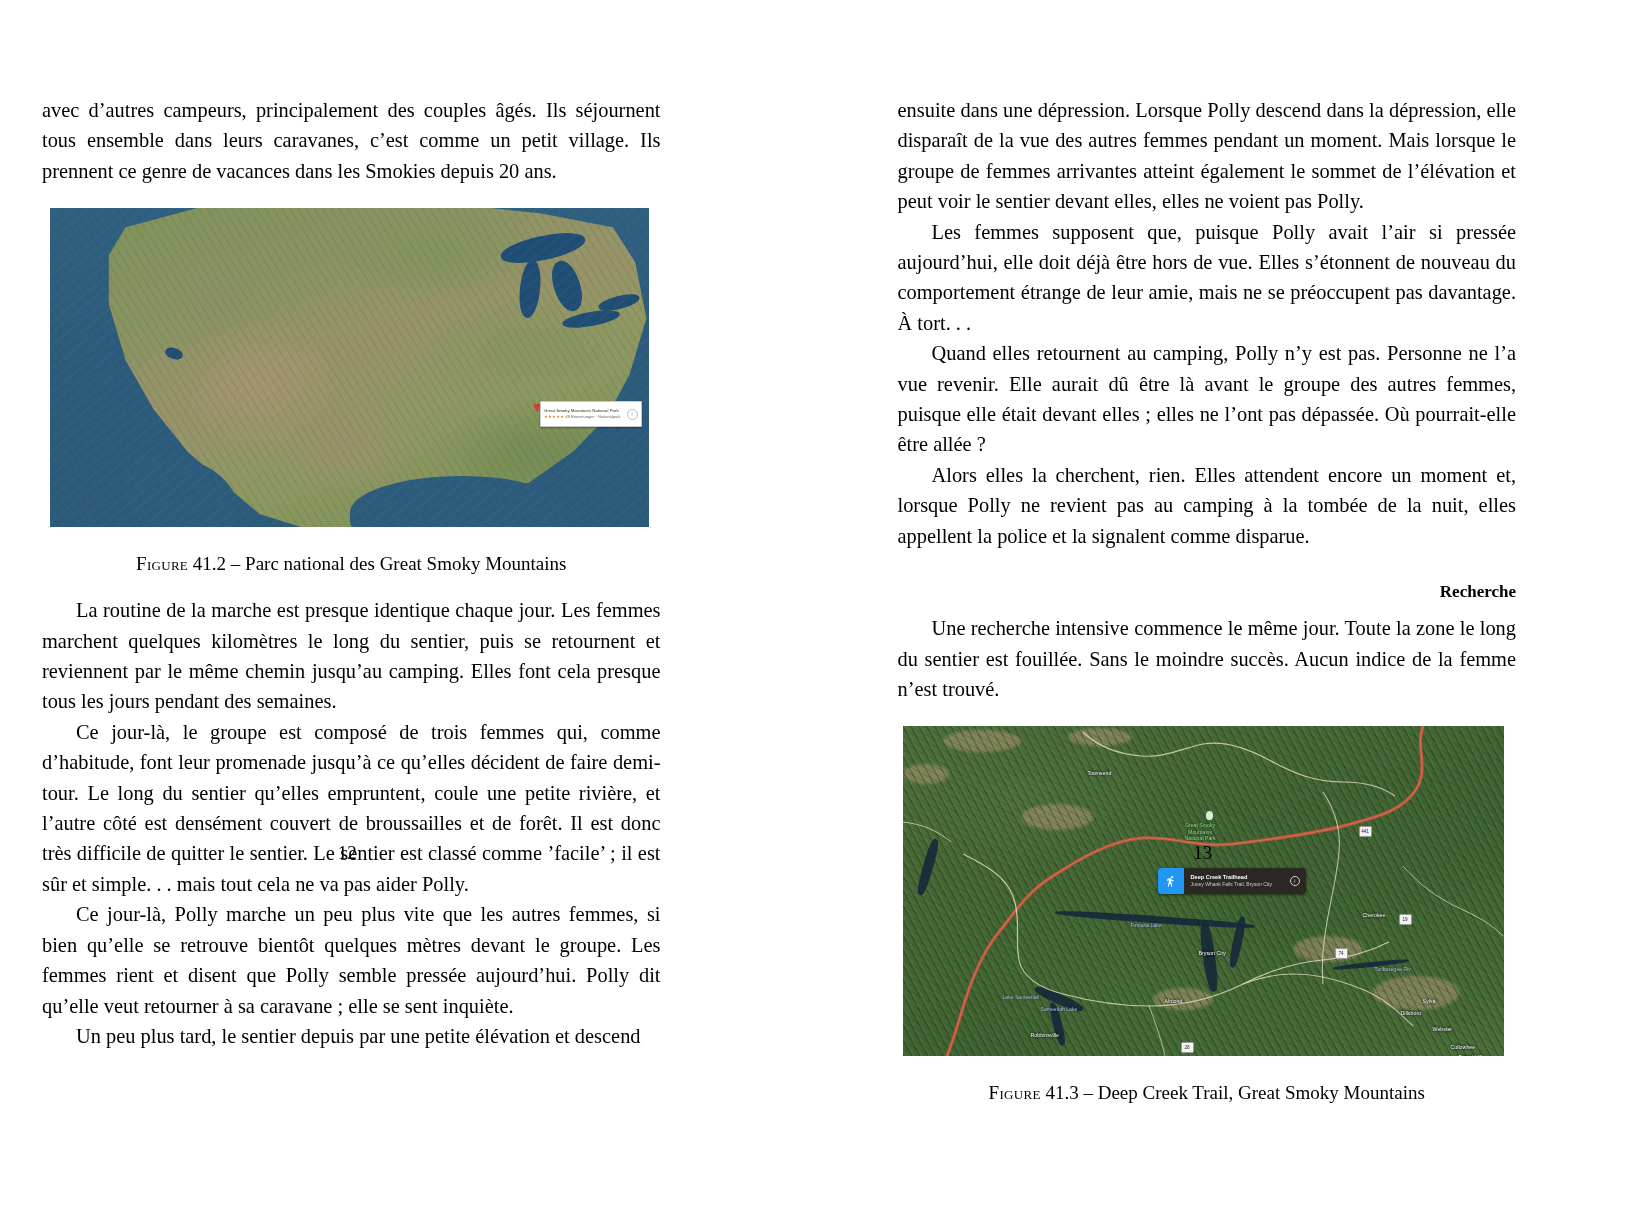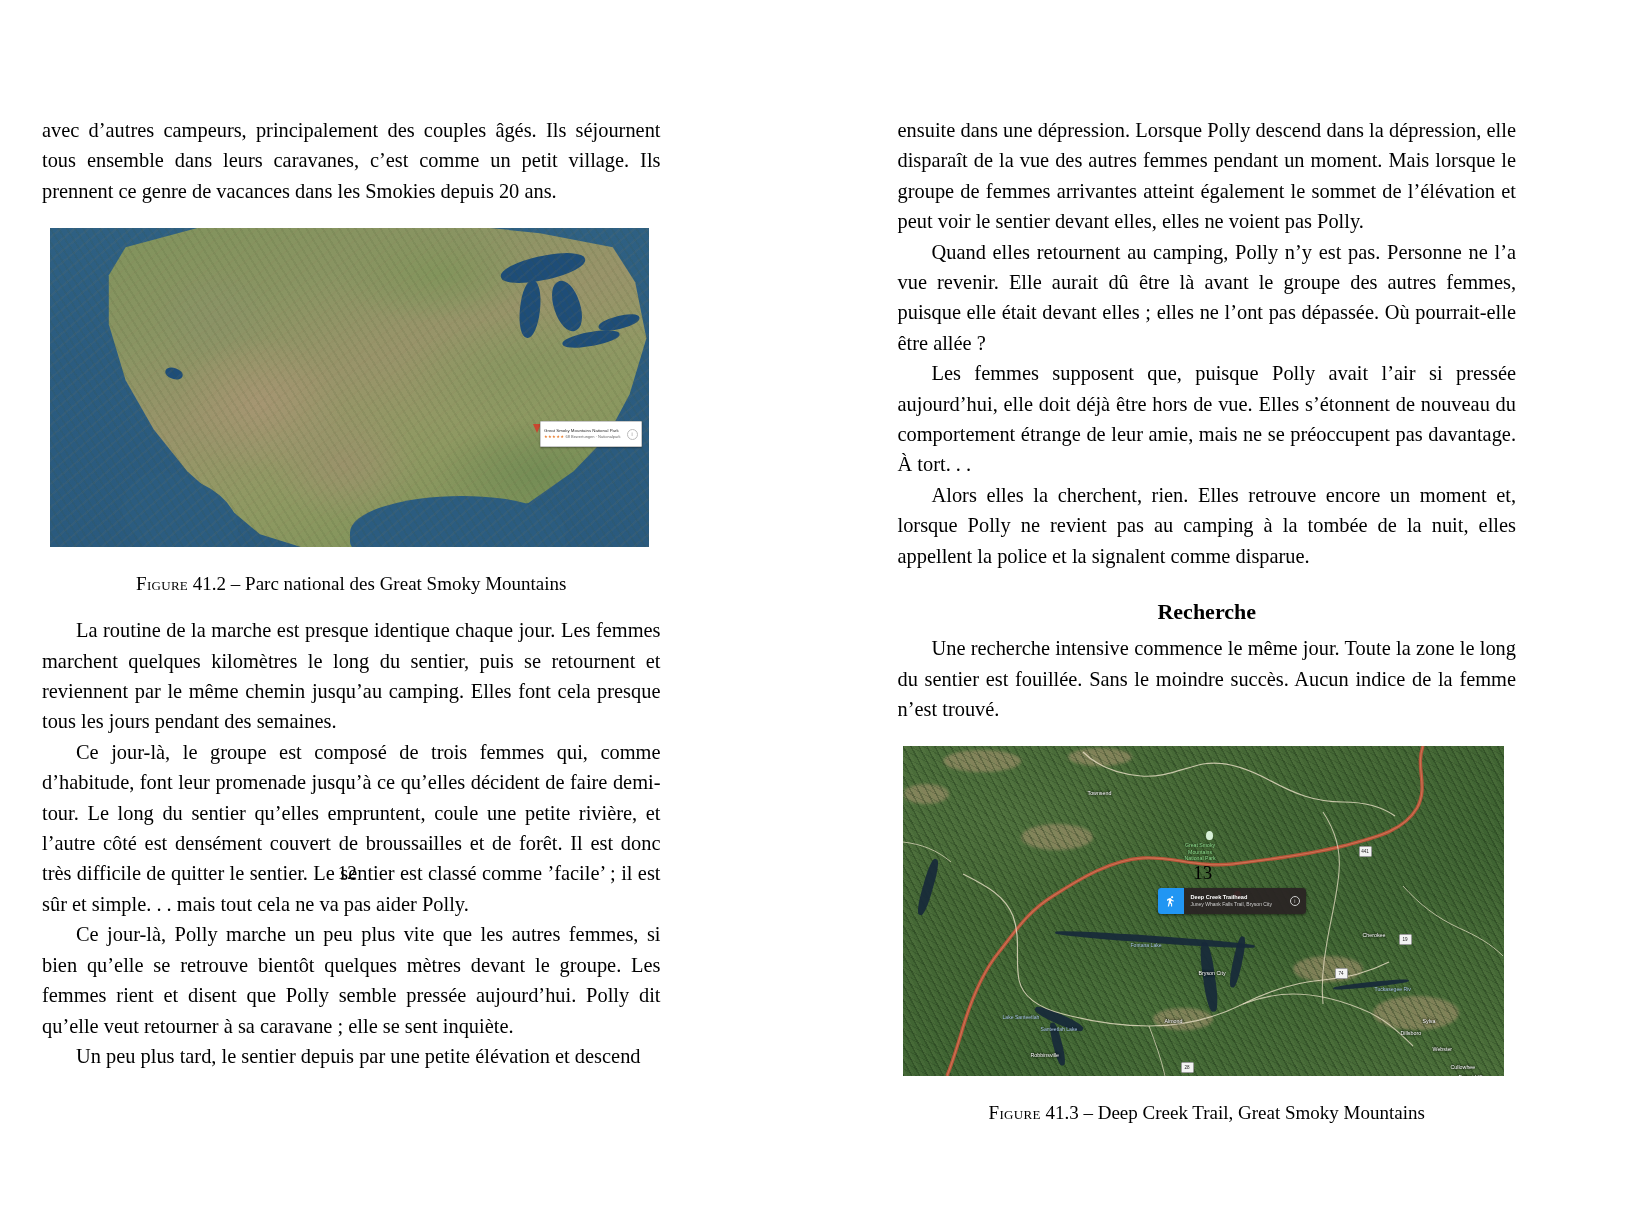--- a/index.html
+++ b/index.html
@@ -20,21 +20,20 @@
     position: absolute;
     inset: 0;
     display: flex;
   }
 
   .page {
     position: relative;
     box-sizing: border-box;
     width: 820.5px;
     height: 996px;
-    margin-top: 20px;
   }
   .page-left  { padding: 95px 160px 0 42px; }
   .page-right { padding: 95px 125px 0 77px; }
 
   .col {
     width: 100%;
     height: 945px;
     position: relative;
   }
 
@@ -44,24 +43,24 @@
     line-height: 30.4px;
     text-align: justify;
     text-justify: inter-word;
     hyphens: none;
   }
   p.indent { text-indent: 34px; }
   p.noindent { text-indent: 0; }
 
   h2.section-head {
     margin: 26px 0 6px 0;
-    font-size: 22px;
+    font-size: 17px;
     line-height: 30px;
     font-weight: bold;
-    text-align: center;
+    text-align: right;
   }
 
   
   .figure { margin: 22px 0 0 0; }
   .figure-frame {
     position: relative;
     overflow: hidden;
     background: #2f5e86;
   }
   .fig1 .figure-frame { width: 599px; height: 319px; margin-left: 8px; }
@@ -383,23 +382,23 @@
       <p class="indent">Un peu plus tard, le sentier depuis par une petite élévation et descend</p>
     </div>
 
     <div class="folio">12</div>
   </div>
 
   <div class="page page-right">
     <div class="col">
 
       <p class="noindent">ensuite dans une dépression. Lorsque Polly descend dans la dépression, elle disparaît de la vue des autres femmes pendant un moment. Mais lorsque le groupe de femmes arrivantes atteint également le sommet de l’élévation et peut voir le sentier devant elles, elles ne voient pas Polly.</p>
+      <p class="indent">Les femmes supposent que, puisque Polly avait l’air si pressée aujourd’hui, elle doit déjà être hors de vue. Elles s’étonnent de nouveau du comportement étrange de leur amie, mais ne se préoccupent pas davantage. À tort. . .</p>
       <p class="indent">Quand elles retournent au camping, Polly n’y est pas. Personne ne l’a vue revenir. Elle aurait dû être là avant le groupe des autres femmes, puisque elle était devant elles ; elles ne l’ont pas dépassée. Où pourrait-elle être allée ?</p>
-      <p class="indent">Les femmes supposent que, puisque Polly avait l’air si pressée aujourd’hui, elle doit déjà être hors de vue. Elles s’étonnent de nouveau du comportement étrange de leur amie, mais ne se préoccupent pas davantage. À tort. . .</p>
-      <p class="indent">Alors elles la cherchent, rien. Elles retrouve encore un moment et, lorsque Polly ne revient pas au camping à la tombée de la nuit, elles appellent la police et la signalent comme disparue.</p>
+      <p class="indent">Alors elles la cherchent, rien. Elles attendent encore un moment et, lorsque Polly ne revient pas au camping à la tombée de la nuit, elles appellent la police et la signalent comme disparue.</p>
 
       <h2 class="section-head">Recherche</h2>
 
       <p class="indent">Une recherche intensive commence le même jour. Toute la zone le long du sentier est fouillée. Sans le moindre succès. Aucun indice de la femme n’est trouvé.</p>
 
       <div class="figure fig2">
         <div class="figure-frame">
           <div class="smoky-base"></div>
 
           <div class="clearing" style="left:40px;  top:4px;   width:78px; height:22px;"></div>

